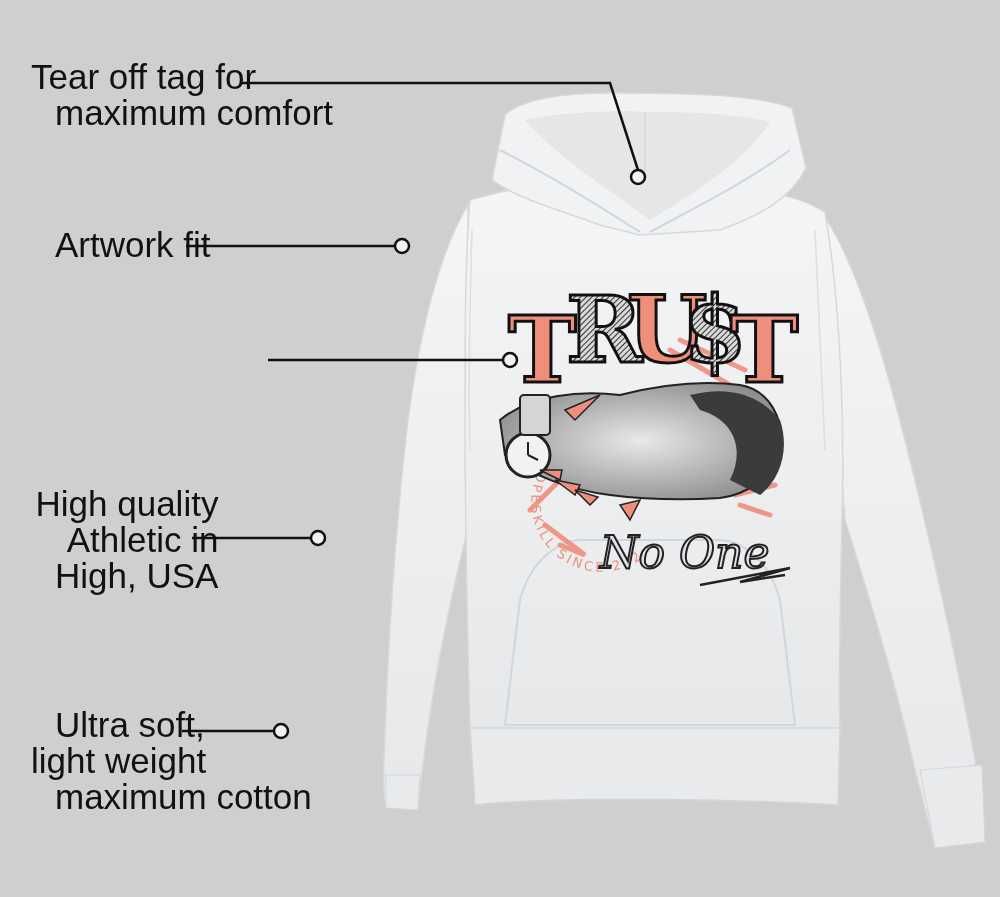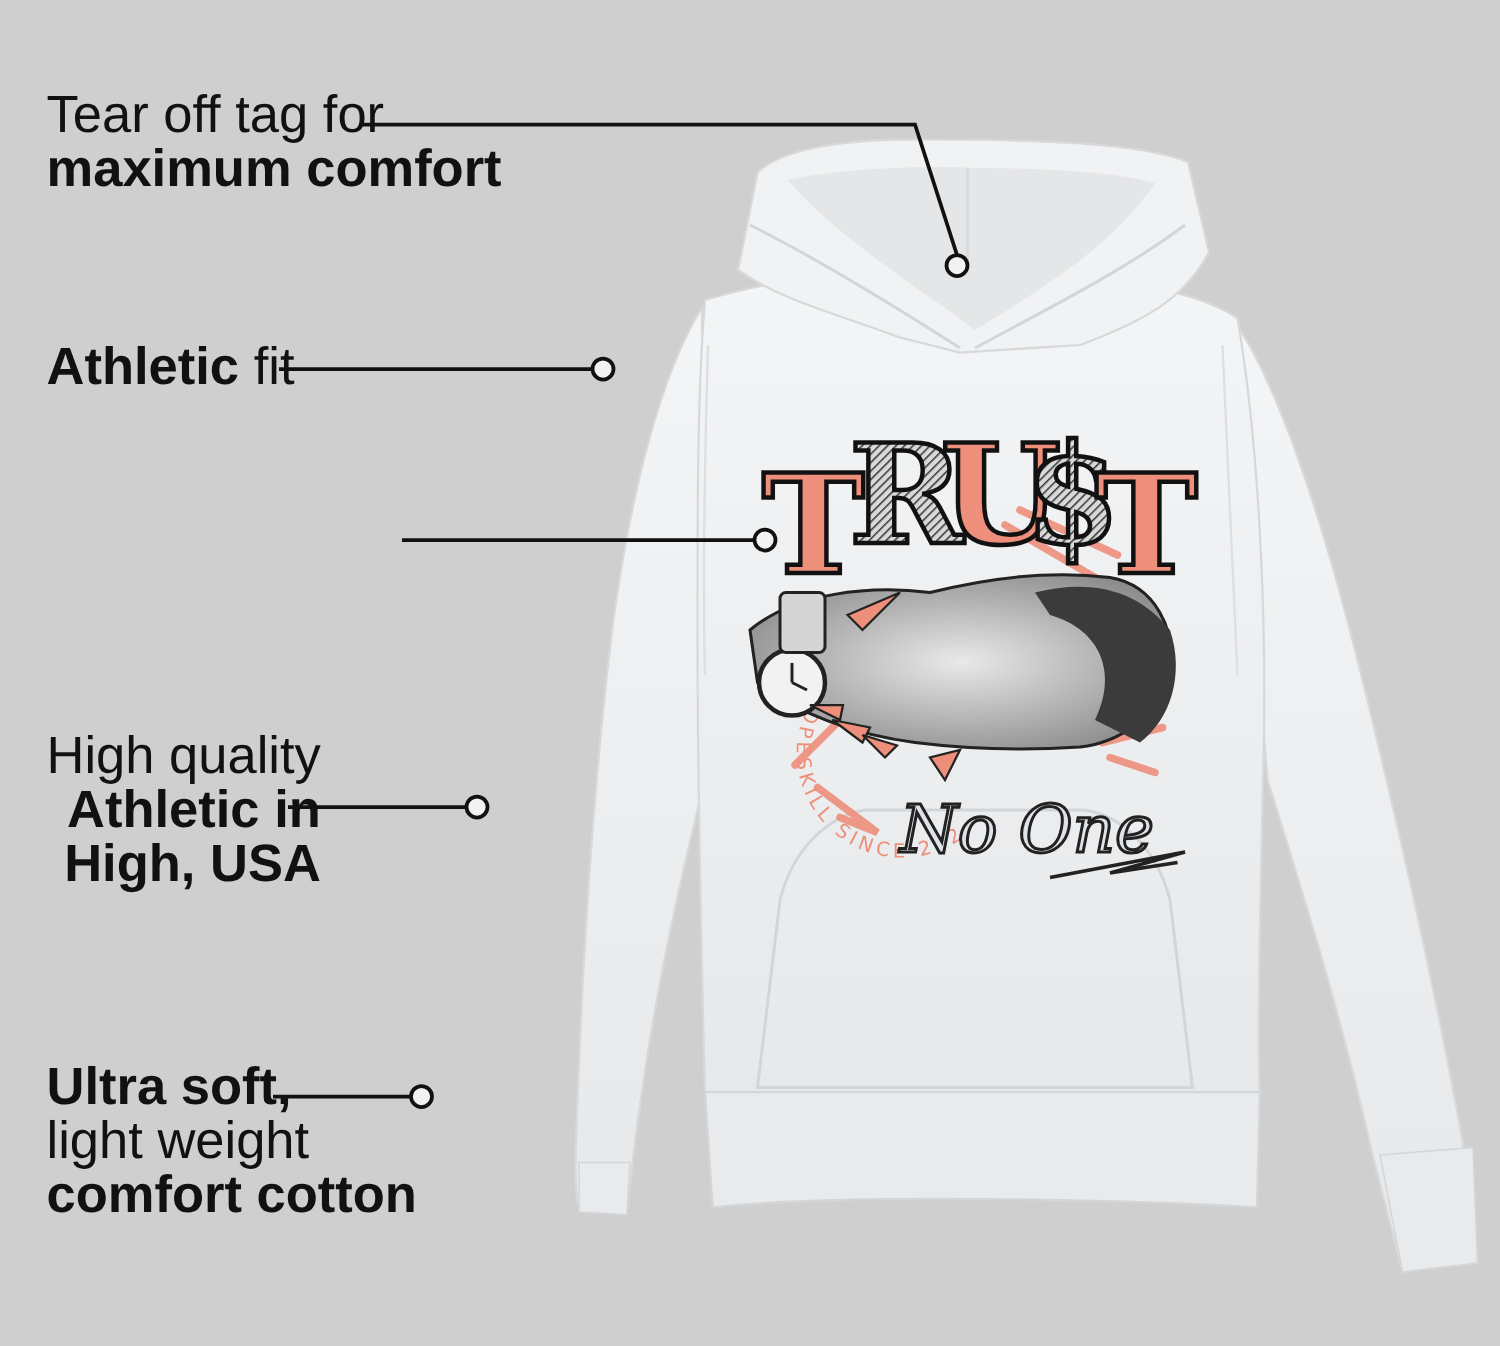--- a/index.html
+++ b/index.html
@@ -1,20 +1,20 @@
 <!DOCTYPE html>
 <html><head>
 <meta charset="utf-8">
 <style>
   html, body { margin: 0; padding: 0; }
   body { width: 1000px; height: 897px; background: #cfcfcf; position: relative; overflow: hidden; font-family: "Liberation Sans", sans-serif; }
   .stage { position: absolute; left: 0; top: 0; width: 1000px; height: 897px; }
   svg.art { position: absolute; left: 0; top: 0; width: 1000px; height: 897px; }
   .label { position: absolute; left: 31px; color: #111; font-size: 35px; line-height: 36px; white-space: nowrap; }
-  .label b { font-weight: 700; }
+  .label b { font-weight: 400; margin-left: 24px; }
   .label span { display: inline; }
   .line-text { display: block; }
   #tear { top: 59px; }
   #athletic { top: 227px; }
   #artwork { top: 338px; }
   #quality { top: 486px; text-align: right; }
   #soft { top: 707px; }
   .print-trust { font-family: "DejaVu Serif", serif; font-weight: 700; }
 </style>
 </head>
@@ -131,21 +131,21 @@
     <div class="line-text">
       <span>Tear off tag for</span>
     </div>
     <div class="line-text">
       <b>maximum comfort</b>
     </div>
   </div>
 
   <div class="label" id="athletic">
     <div class="line-text">
-      <b>Athletic</b><span> fit</span>
+      <b>Artwork</b><span> fit</span>
     </div>
   </div>
 
 
   <div class="label" id="quality">
     <div class="line-text">
       <span>High quality</span>
     </div>
     <div class="line-text">
       <b>Athletic in</b>
@@ -156,17 +156,17 @@
   </div>
 
   <div class="label" id="soft">
     <div class="line-text">
       <b>Ultra soft,</b>
     </div>
     <div class="line-text">
       <span>light weight</span>
     </div>
     <div class="line-text">
-      <b>comfort cotton</b>
+      <b>maximum cotton</b>
     </div>
   </div>
 
 </div>
 
 </body></html>

